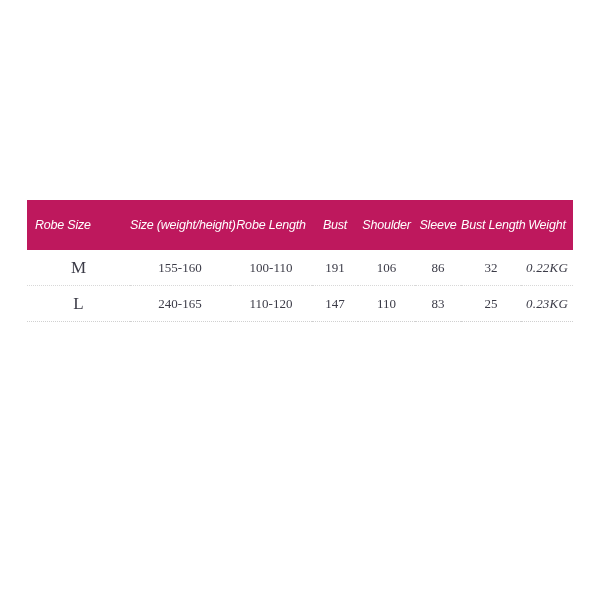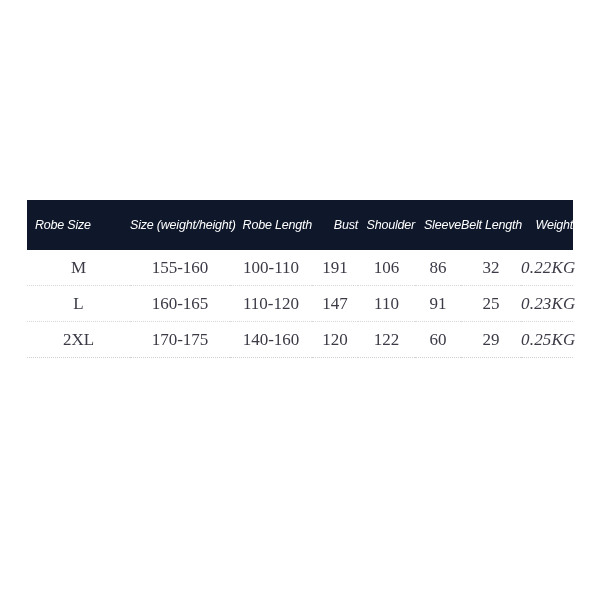--- a/index.html
+++ b/index.html
@@ -23,46 +23,46 @@
   }
 
   table.size-chart {
     width: 546px;
     border-collapse: collapse;
     table-layout: fixed;
   }
 
   
   table.size-chart thead tr {
-    background: #0f172a;
+    background: #be185d;
   }
   table.size-chart thead th {
     height: 50px;
     padding: 0;
     font-family: "Liberation Sans", sans-serif;
     font-style: italic;
     font-weight: 400;
     font-size: 12.5px;
     letter-spacing: -0.2px;
     color: #ffffff;
-    text-align: right;
+    text-align: center;
     vertical-align: middle;
     white-space: nowrap;
   }
   table.size-chart thead th.col-robe-size {
     text-align: left;
     padding-left: 8px;
   }
 
   
   table.size-chart tbody td {
     height: 35px;
     padding: 0;
     font-family: "Liberation Serif", serif;
-    font-size: 17px;
+    font-size: 13px;
     color: #3b3b47;
     text-align: center;
     vertical-align: middle;
     white-space: nowrap;
     border-bottom: 1px dotted #d8d8d8;
   }
   table.size-chart tbody tr:last-child td {
     border-bottom: 1px dotted #d0d0d0;
   }
   table.size-chart tbody td.cell-size-label {
@@ -100,51 +100,41 @@
     </colgroup>
 
     <thead>
       <tr>
         <th class="col-robe-size">Robe Size</th>
         <th>Size (weight/height)</th>
         <th>Robe Length</th>
         <th>Bust</th>
         <th>Shoulder</th>
         <th>Sleeve</th>
-        <th>Belt Length</th>
+        <th>Bust Length</th>
         <th>Weight</th>
       </tr>
     </thead>
 
     <tbody>
       <tr>
         <td class="cell-size-label">M</td>
         <td>155-160</td>
         <td>100-110</td>
         <td>191</td>
         <td>106</td>
         <td>86</td>
         <td>32</td>
         <td class="cell-weight">0.22KG</td>
       </tr>
       <tr>
         <td class="cell-size-label">L</td>
-        <td>160-165</td>
+        <td>240-165</td>
         <td>110-120</td>
         <td>147</td>
         <td>110</td>
-        <td>91</td>
+        <td>83</td>
         <td>25</td>
         <td class="cell-weight">0.23KG</td>
-      </tr>
-      <tr>
-        <td class="cell-size-label">2XL</td>
-        <td>170-175</td>
-        <td>140-160</td>
-        <td>120</td>
-        <td>122</td>
-        <td>60</td>
-        <td>29</td>
-        <td class="cell-weight">0.25KG</td>
       </tr>
     </tbody>
   </table>
 </div>
 
 </body></html>

